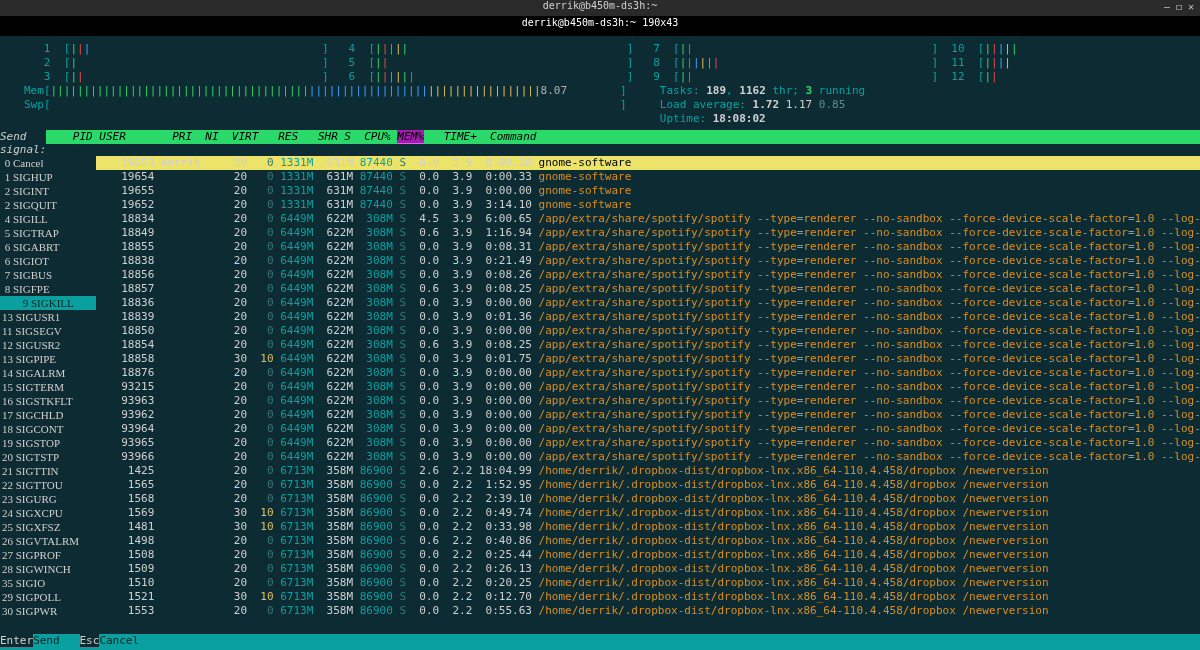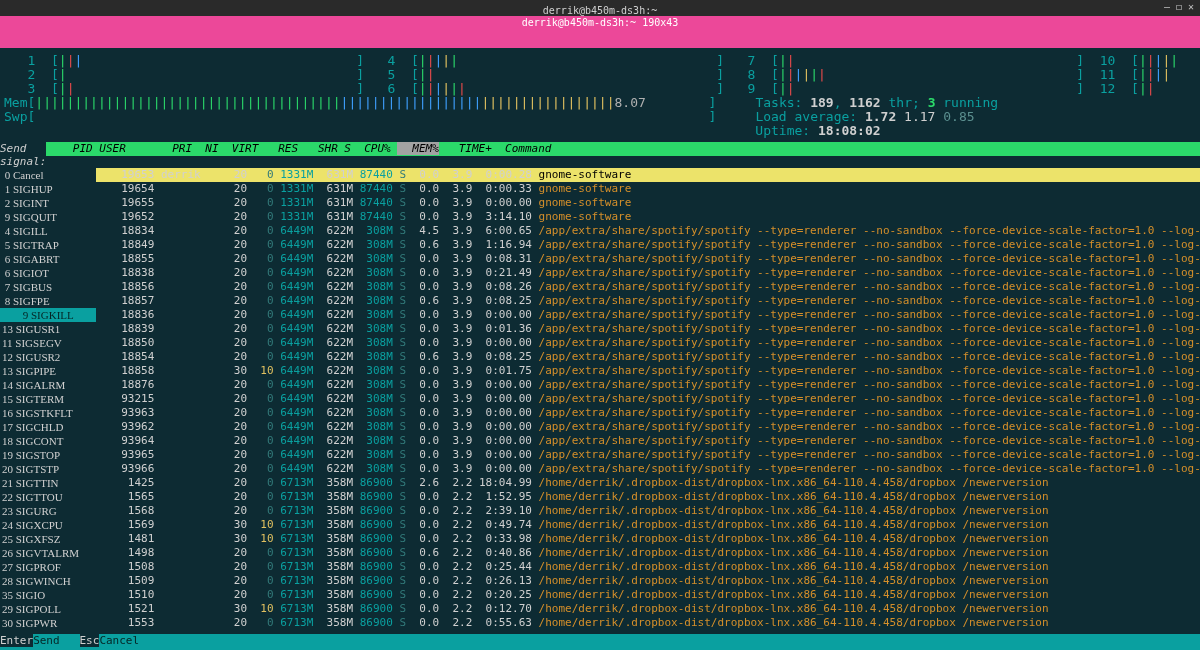--- a/index.html
+++ b/index.html
@@ -10,42 +10,42 @@
     color: #5fb3b3;
     width: 1200px;
     height: 650px;
     overflow: hidden;
   }
   .winbar {
     background: #2a2a2a;
     color: #d0d0d0;
     height: 16px;
     display: flex;
-    align-items: flex-end;
+    align-items: flex-start;
     justify-content: center;
     position: relative;
     font-size: 10px;
   }
   .winbar .controls {
     position: absolute; right: 6px; top: 1px;
     display: flex; gap: 6px; color: #c0c0c0;
   }
   .appbar {
-    background: #ec4899;
+    background: #000000;
     color: #ffffff;
-    height: 32px;
+    height: 20px;
     text-align: center;
     font-size: 10px;
     line-height: 14px;
   }
   .meters {
-    padding: 6px 4px 4px;
+    padding: 6px 24px 4px;
     white-space: pre;
     line-height: 14px;
-    font-size: 13px;
+    font-size: 11px;
   }
   .num { color: #0aa0a0; }
   .br  { color: #0aa0a0; }
   .bar-g { color: #2bd96a; }
   .bar-b { color: #3fa0ff; }
   .bar-r { color: #e84b4b; }
   .bar-y { color: #e0c060; }
   .dim { color: #327a7a; }
   .label-cy { color: #0aa0a0; }
   .val-wh { color: #d0d0d0; font-weight: bold; }
@@ -53,21 +53,21 @@
   .val-dim { color: #5b8f8f; }
   .mem-lbl { color: #0aa0a0; }
   .cols-hdr {
     background: #2bd96a;
     color: #000;
     white-space: pre;
     font-size: 11px;
     height: 14px;
     line-height: 14px;
   }
-  .cols-hdr .mem-col { background: #a3a3a3; padding-left: 15px; }
+  .cols-hdr .mem-col { background: #a21caf; }
   .content { display: flex; height: calc(100% - 16px - 14px - 90px - 14px); }
   .sigcol {
     width: 96px;
     font-size: 11px;
     line-height: 14px;
   }
   .sigcol .row { white-space: pre; padding-left: 2px; color: #d0d0d0; font-family: Liberation Serif, serif; }
   .sigcol .row.sel { background: #0aa0a0; color: #052525; padding-left: 20px;}
   .proccol {
     flex: 1;
@@ -124,21 +124,21 @@
 <div class="row-hdr">
   <div class="sigpart"><span class="white">Send signal:</span></div>
   <div class="cols-hdr" id="colhdr">    PID USER       PRI  NI  VIRT   RES   SHR S  CPU% <span class="mem-col">MEM%</span>   TIME+  Command                                                                                                                        </div>
 </div>
 
 <div class="content">
   <div class="sigcol" id="sigcol">
       <div class="row"> 0 Cancel</div>
       <div class="row"> 1 SIGHUP</div>
       <div class="row"> 2 SIGINT</div>
-      <div class="row"> 9 SIGQUIT</div>
+      <div class="row"> 2 SIGQUIT</div>
       <div class="row"> 4 SIGILL</div>
       <div class="row"> 5 SIGTRAP</div>
       <div class="row"> 6 SIGABRT</div>
       <div class="row"> 6 SIGIOT</div>
       <div class="row"> 7 SIGBUS</div>
       <div class="row"> 8 SIGFPE</div>
       <div class="row sel"> 9 SIGKILL</div>
       <div class="row">13 SIGUSR1</div>
       <div class="row">11 SIGSEGV</div>
       <div class="row">12 SIGUSR2</div>

